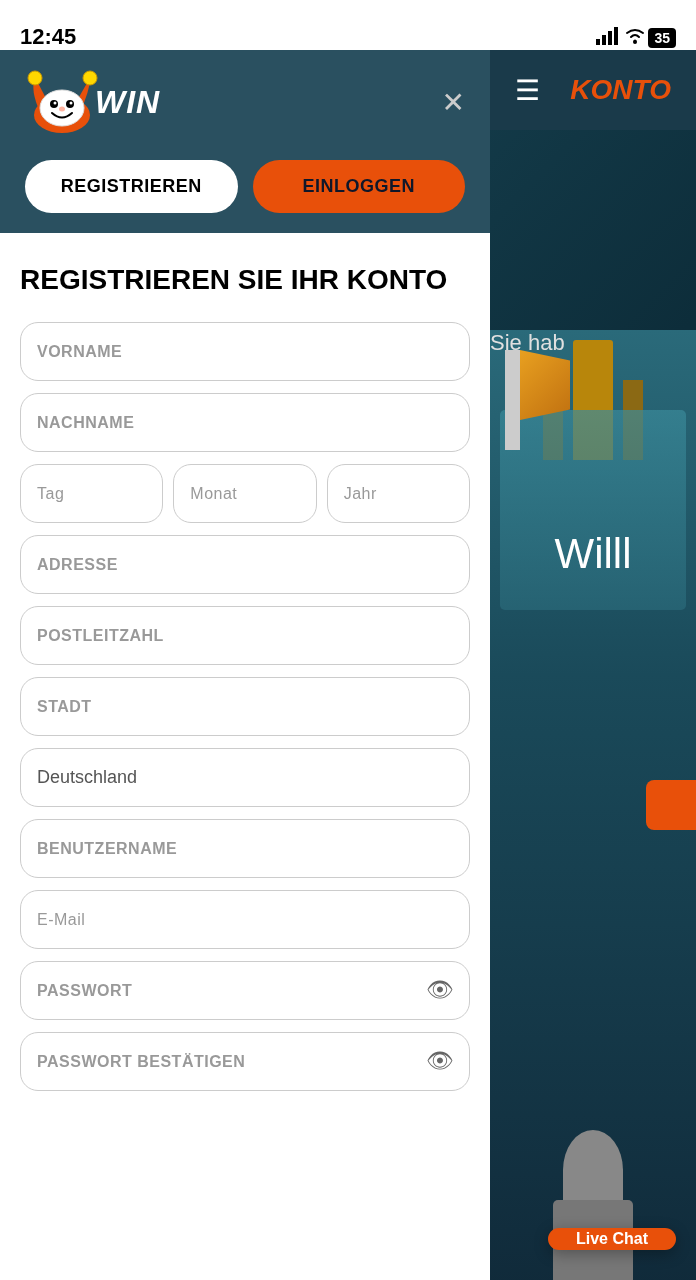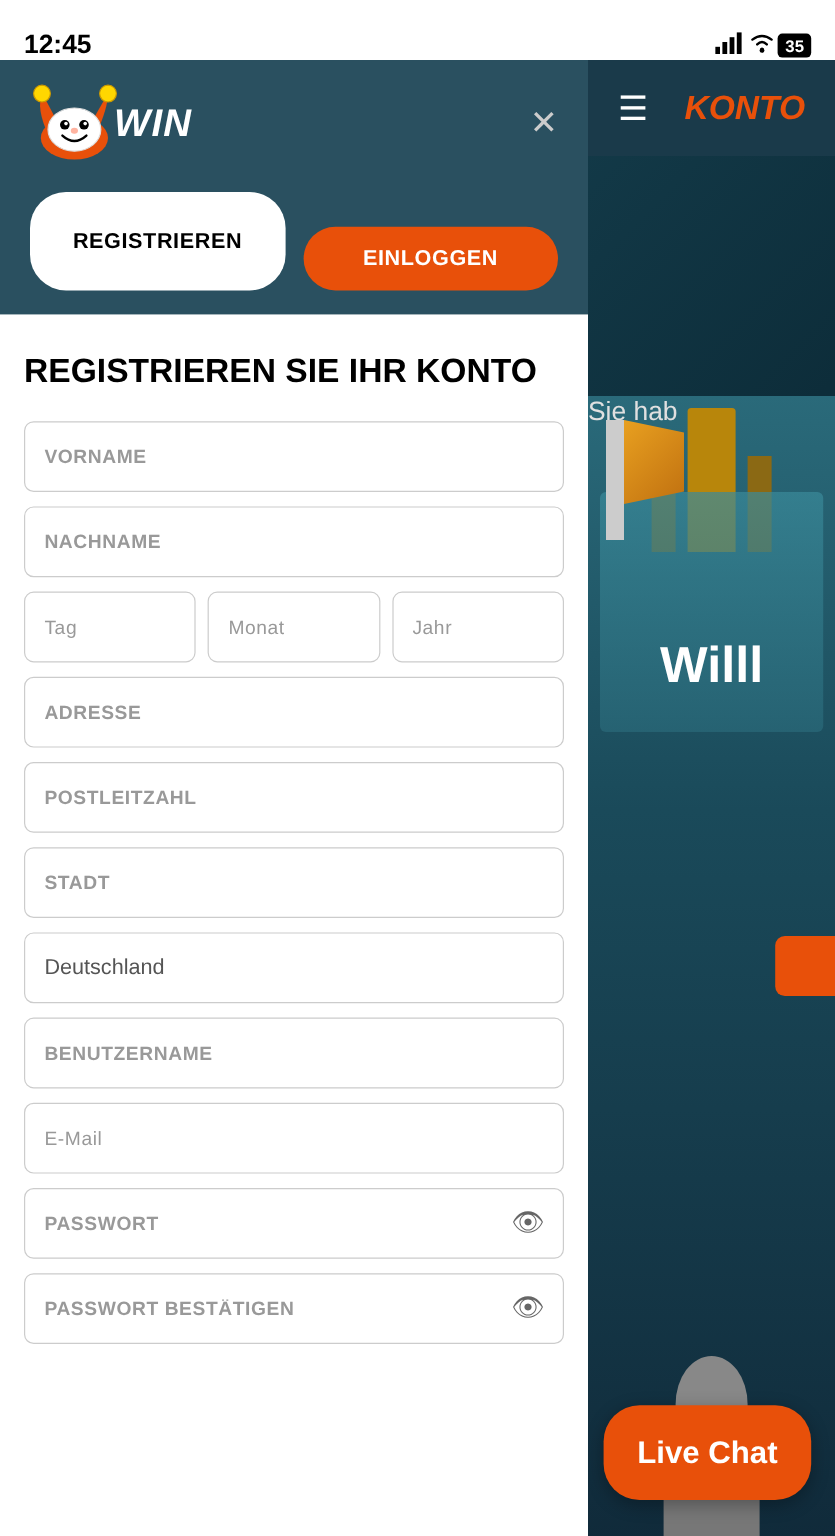--- a/index.html
+++ b/index.html
@@ -108,21 +108,21 @@
     
     .welcome-text {
       position: absolute;
       top: 200px;
       right: 0;
       left: 0;
       text-align: center;
     }
     .willi-text {
       font-size: 42px;
-      font-weight: 700;
+      font-weight: 400;
       color: #fff;
     }
     .anfo-text {
       font-size: 28px;
       color: #e0e0e0;
       margin-top: 10px;
     }
     .siehab-text {
       font-size: 22px;
       color: #e0e0e0;
@@ -201,29 +201,28 @@
       padding: 16px 10px;
       font-size: 18px;
       font-weight: 900;
       cursor: pointer;
       letter-spacing: 0.5px;
     }
 
     .btn-login {
       flex: 1;
       background: #e8500a;
-      color: #ffffff;
+      color: #0f172a;
       border: none;
       border-radius: 30px;
       padding: 16px 10px;
       font-size: 18px;
       font-weight: 900;
       cursor: pointer;
       letter-spacing: 0.5px;
-      margin-top: 29px;
     }
 
     
     .reg-form-container {
       background: #fff;
       flex: 1;
       overflow-y: auto;
       padding: 30px 20px 20px;
     }
 
@@ -231,21 +230,21 @@
       font-size: 28px;
       font-weight: 900;
       color: #000;
       margin-bottom: 25px;
       line-height: 1.2;
     }
 
     .form-input {
       width: 100%;
       border: 1.5px solid #ccc;
-      border-radius: 8px;
+      border-radius: 18px;
       padding: 18px 16px;
       font-size: 18px;
       color: #555;
       margin-bottom: 12px;
       background: #fff;
       outline: none;
     }
 
     .form-input::placeholder {
       color: #999;
@@ -293,22 +292,22 @@
 
     
     .live-chat-btn {
       position: absolute;
       bottom: 30px;
       right: 20px;
       background: #e8500a;
       color: #fff;
       border: none;
       border-radius: 30px;
-      padding: 24px 28px;
-      font-size: 26px;
+      padding: 2px 28px;
+      font-size: 16px;
       font-weight: 700;
       cursor: pointer;
       z-index: 50;
       box-shadow: 0 4px 15px rgba(0,0,0,0.3);
     }
   </style>
 </head>
 <body>
 
 <div class="status-bar">

